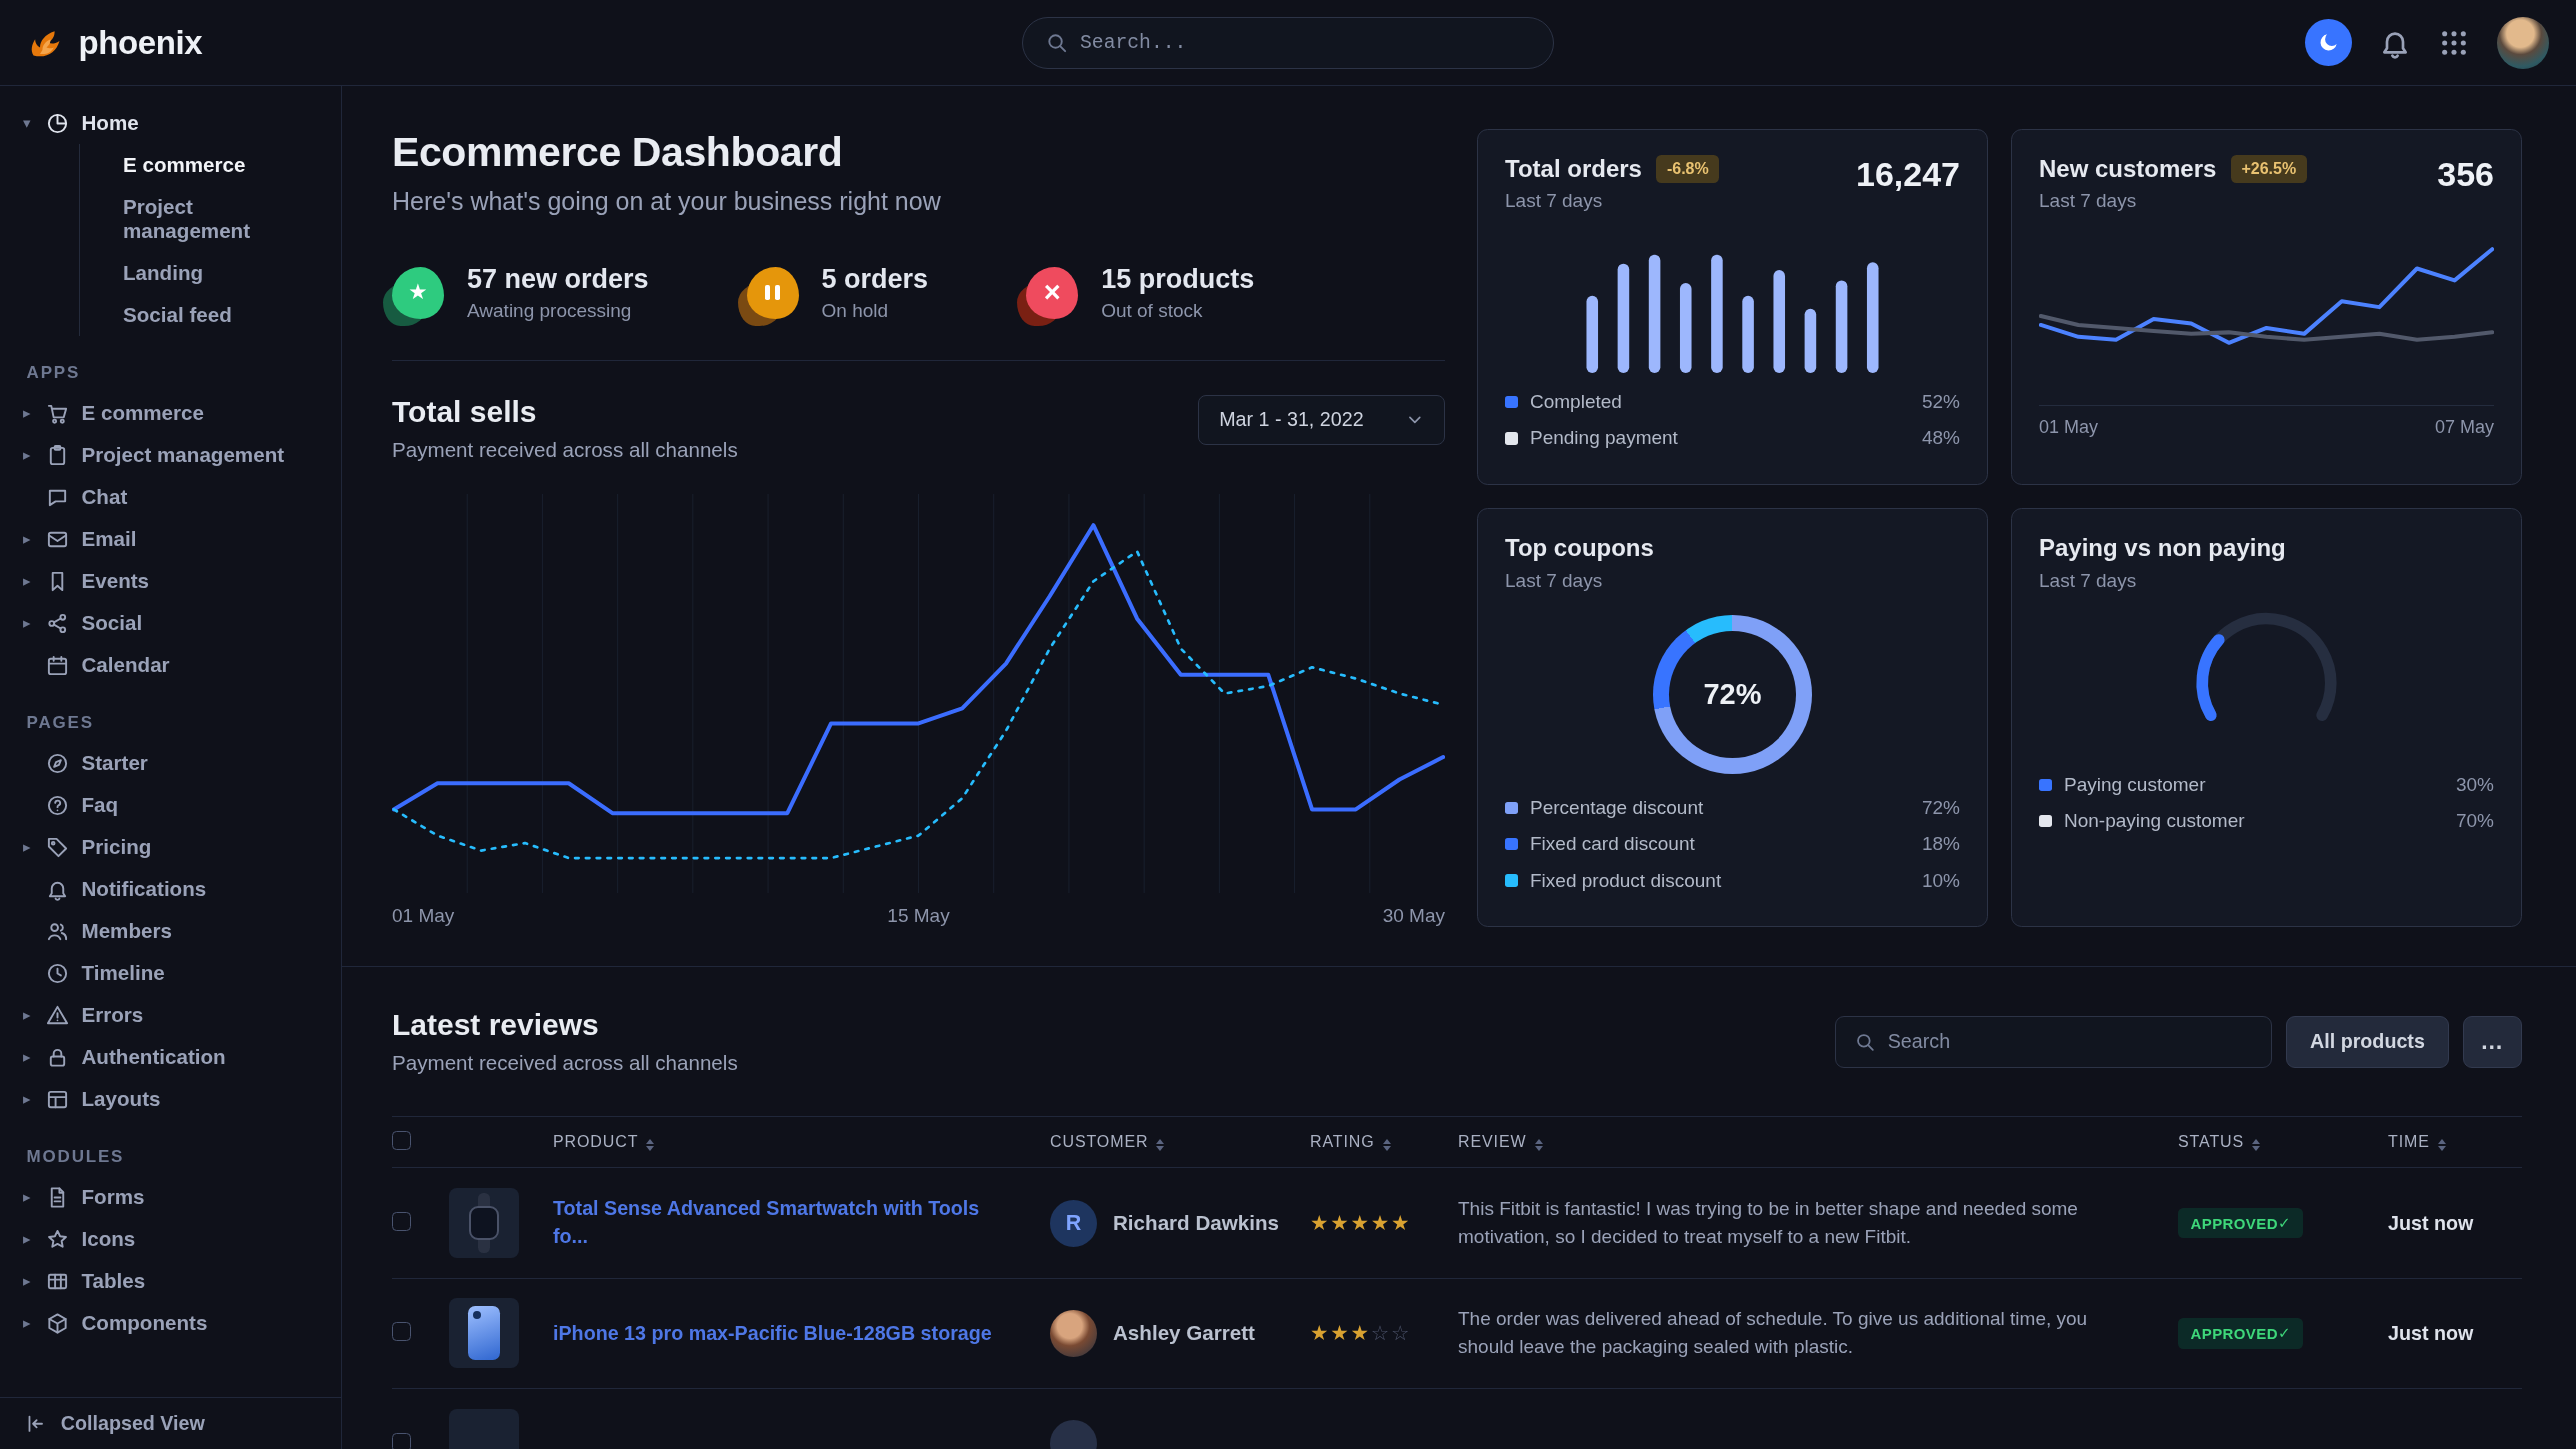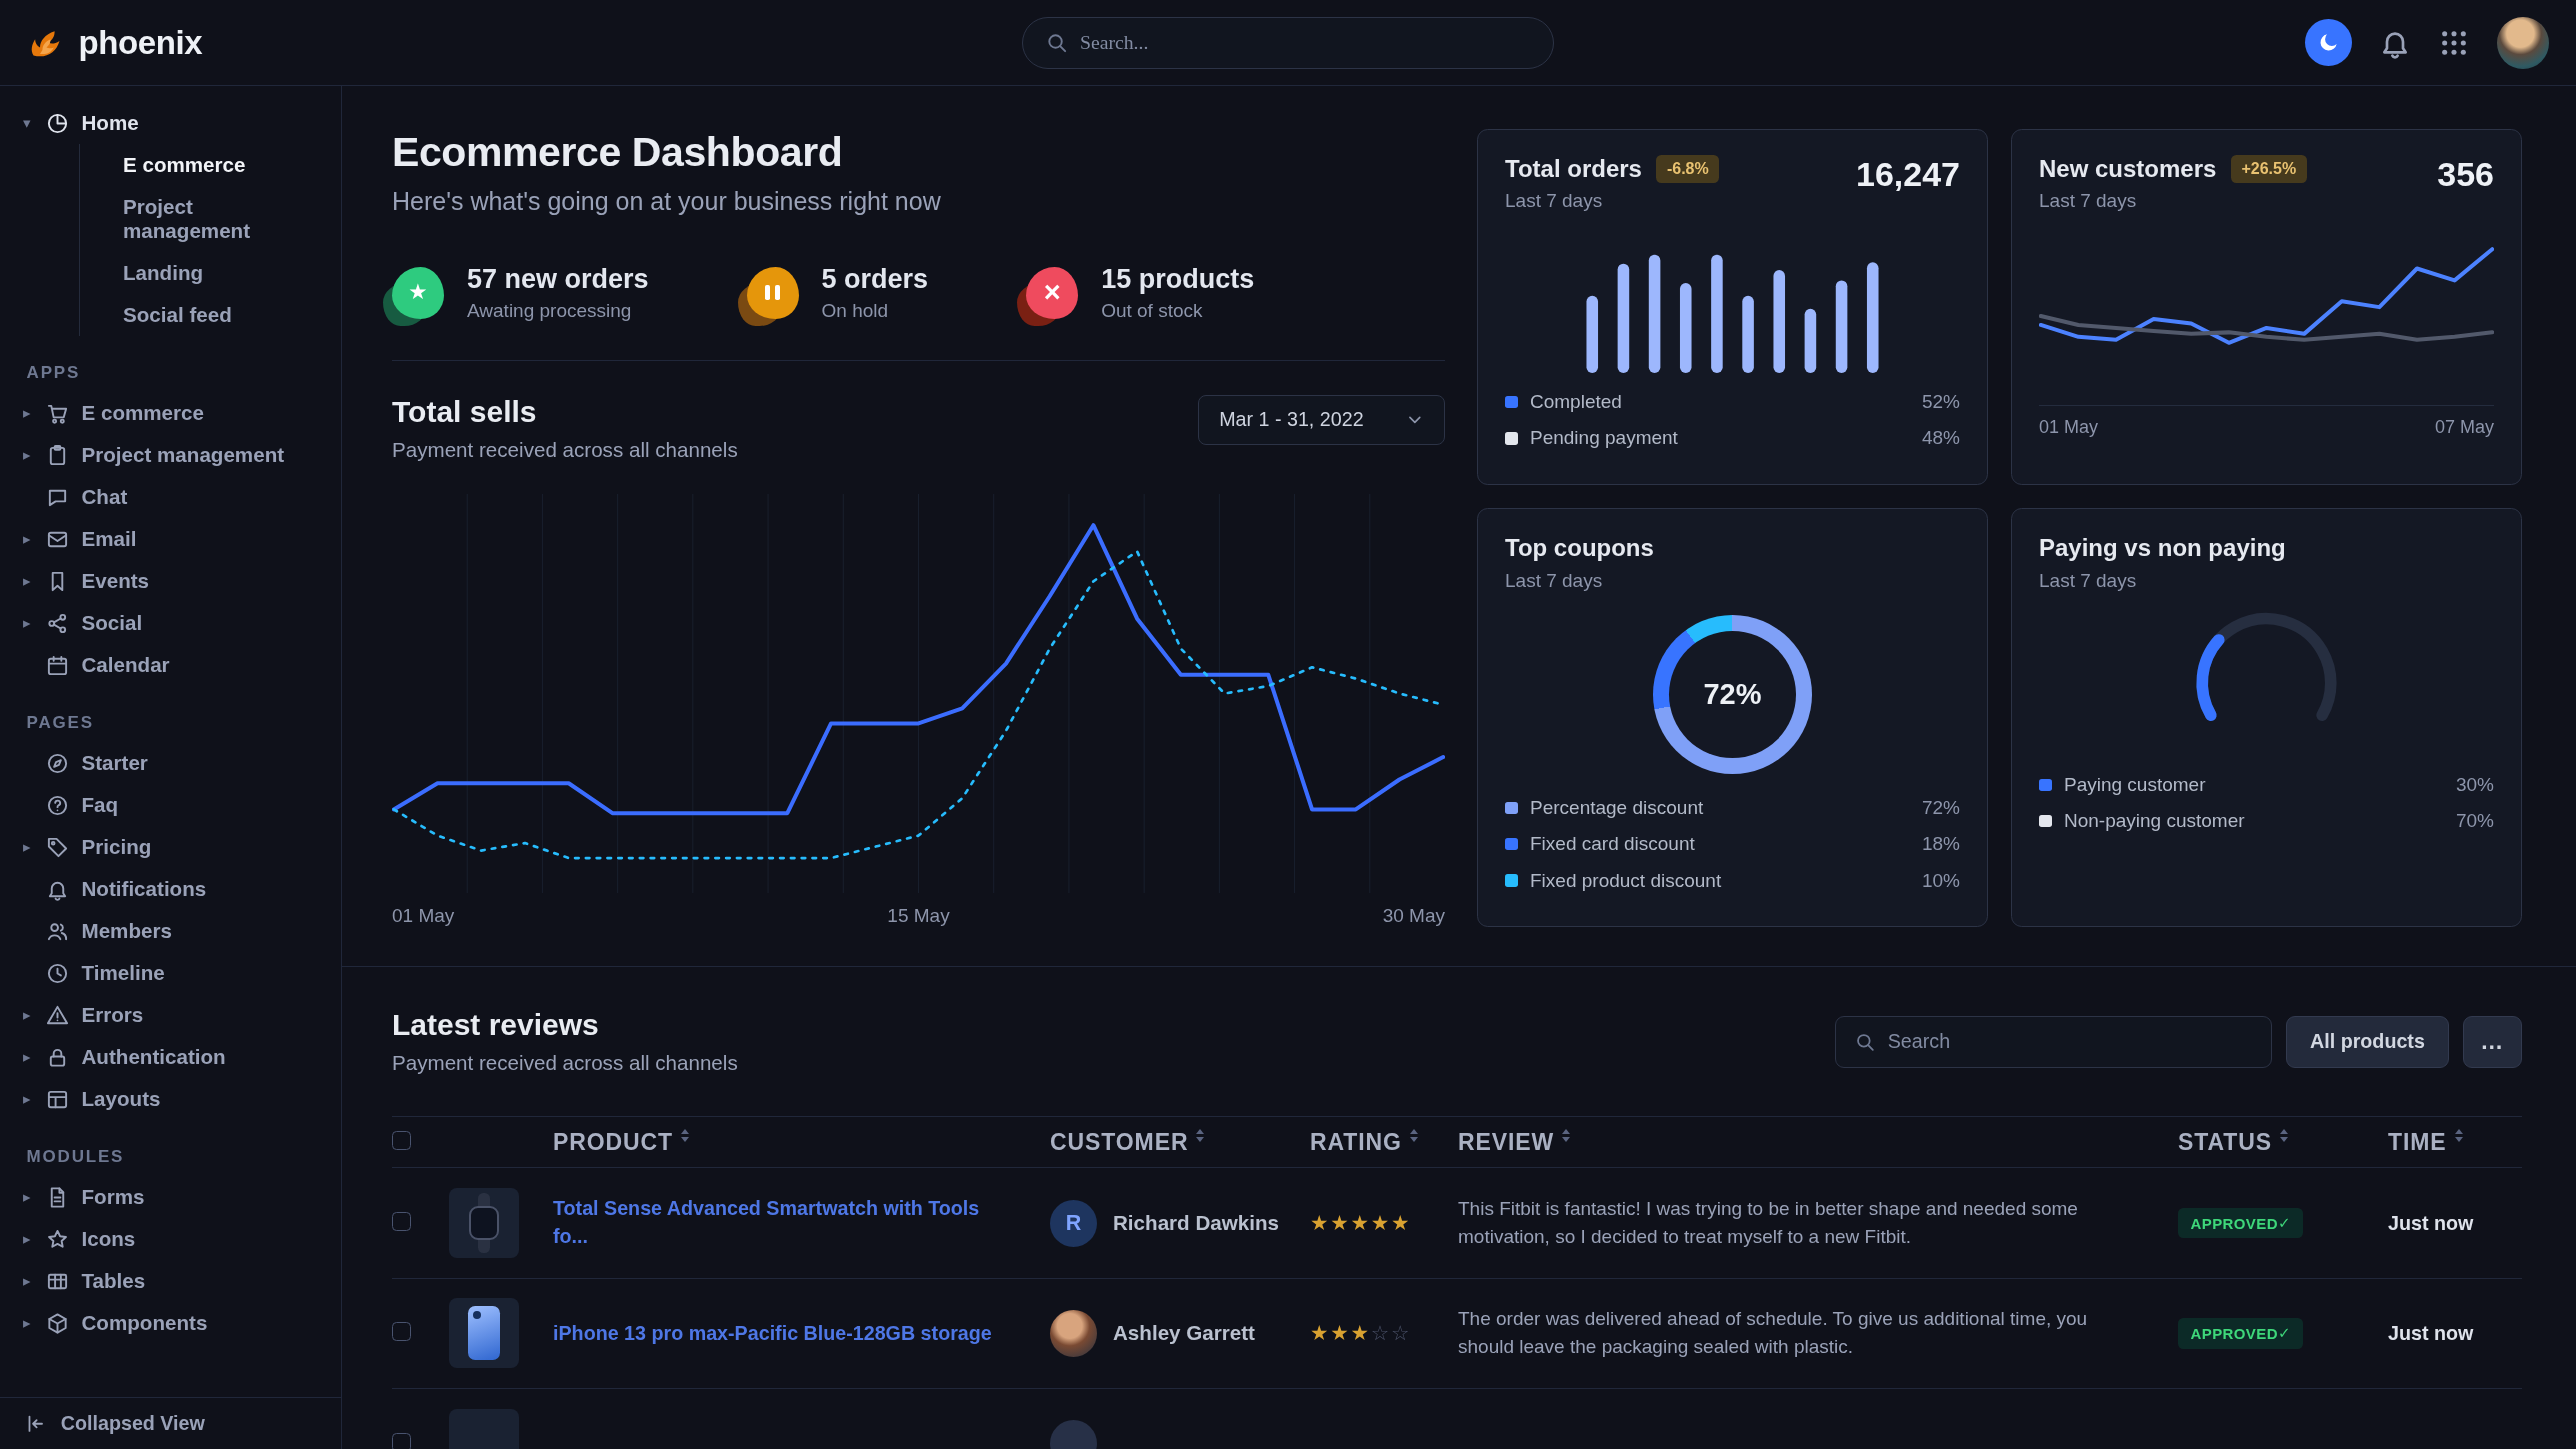--- a/index.html
+++ b/index.html
@@ -17,21 +17,21 @@
   .navbar{grid-column:1/3;display:flex;align-items:center;position:relative;
     padding:0 27px;border-bottom:0.9px solid var(--line);background:var(--bg)}
   .brand{display:flex;align-items:center;gap:12.5px;cursor:pointer}
   .brand svg{width:39px;height:39px}
   .brand-name{font-size:33px;font-weight:700;color:#eef1f6;letter-spacing:-0.4px}
   .nav-search{position:absolute;left:50%;top:50%;transform:translate(-50%,-50%);
     width:532px;height:52px;border:0.9px solid var(--line2);border-radius:26px;
     display:flex;align-items:center;gap:12.5px;padding:0 21.5px;background:#11151f}
   .nav-search svg{width:23px;height:23px;color:var(--muted)}
   .nav-search input{flex:1;background:transparent;border:none;outline:none;
-    color:#22c55e;font-size:19.7px;font-family:Liberation Serif, serif}
+    color:#22c55e;font-size:19.7px;font-family:Liberation Mono, monospace}
   .nav-search input::placeholder{color:#828ba2}
   .nav-right{margin-left:auto;display:flex;align-items:center;gap:27px}
   .moon-btn{width:47px;height:47px;border-radius:50%;background:var(--accent);
     display:flex;align-items:center;justify-content:center;color:#fff;cursor:pointer}
   .moon-btn svg{width:23px;height:23px}
   .nav-ic{width:32px;height:32px;color:#9aa2b8;cursor:pointer}
   .nav-avatar{width:52px;height:52px;border-radius:50%;cursor:pointer;
     background:radial-gradient(circle at 45% 32%,#e2b98c 0 30%,#5b4a3e 46%,#2f5a63 72%,#1e3a44 100%)}
 
   
@@ -122,21 +122,21 @@
     font-size:19.7px;font-family:inherit}
   .rev-search input::placeholder{color:#828ba2}
   .btn{height:52px;padding:0 23px;border:0.9px solid #323a4f;border-radius:9px;background:#232a3b;
     color:#d2d7e1;font-size:19.7px;font-weight:700;display:flex;align-items:center;cursor:pointer}
   .btn.more{padding:0 16px;font-size:23px;letter-spacing:1.8px}
 
   .rtable{margin-top:41px}
   .trow{display:grid;grid-template-columns:57px 104px 497px 260px 148px 1fr 210px 134px;
     align-items:center}
   .thead{height:52px;border-top:0.9px solid var(--line);border-bottom:0.9px solid var(--line)}
-  .th{display:flex;align-items:flex-start;font-size:23px;font-weight:700;letter-spacing:0.9px;
+  .th{display:flex;align-items:flex-end;font-size:16px;font-weight:400;letter-spacing:0.9px;
     color:#aab1c3;cursor:pointer}
   .sort{display:inline-flex;flex-direction:column;gap:2.7px;margin-left:8px}
   .sort i{width:0;height:0;border-left:4.5px solid transparent;border-right:4.5px solid transparent}
   .sort .up{border-bottom:5.4px solid #5a6480}
   .sort .dn{border-top:5.4px solid #5a6480}
   .tdata{border-bottom:0.9px solid var(--line);padding:19.7px 0}
   .cbx{width:19px;height:19px;border:1.8px solid #49536e;border-radius:4.5px;display:inline-block;cursor:pointer}
   .thumb{width:70px;height:70px;border-radius:8px;background:#1a2232;position:relative;overflow:hidden}
   .thumb .strap{position:absolute;left:50%;top:5.4px;bottom:5.4px;width:12.5px;margin-left:-6.3px;
     background:#2a3142;border-radius:5.4px}

